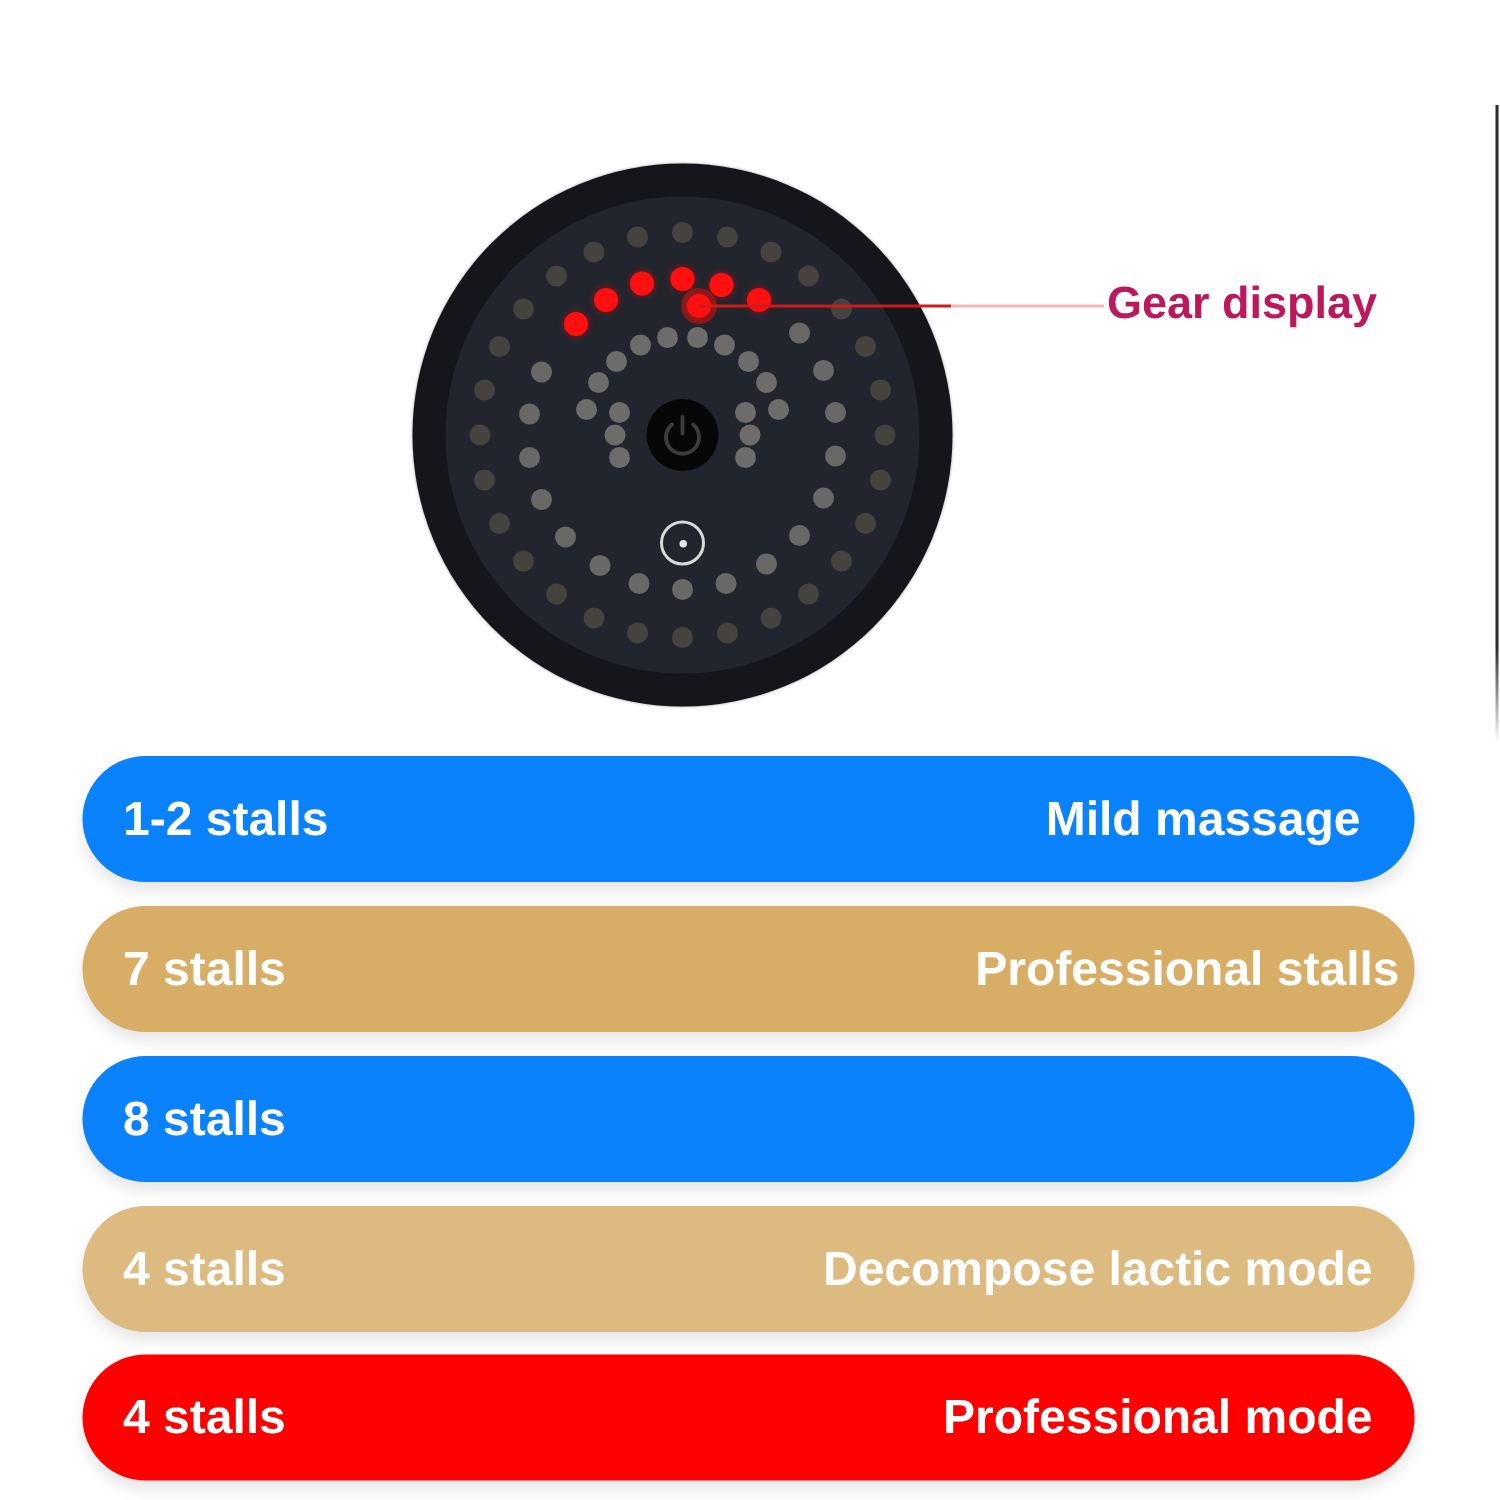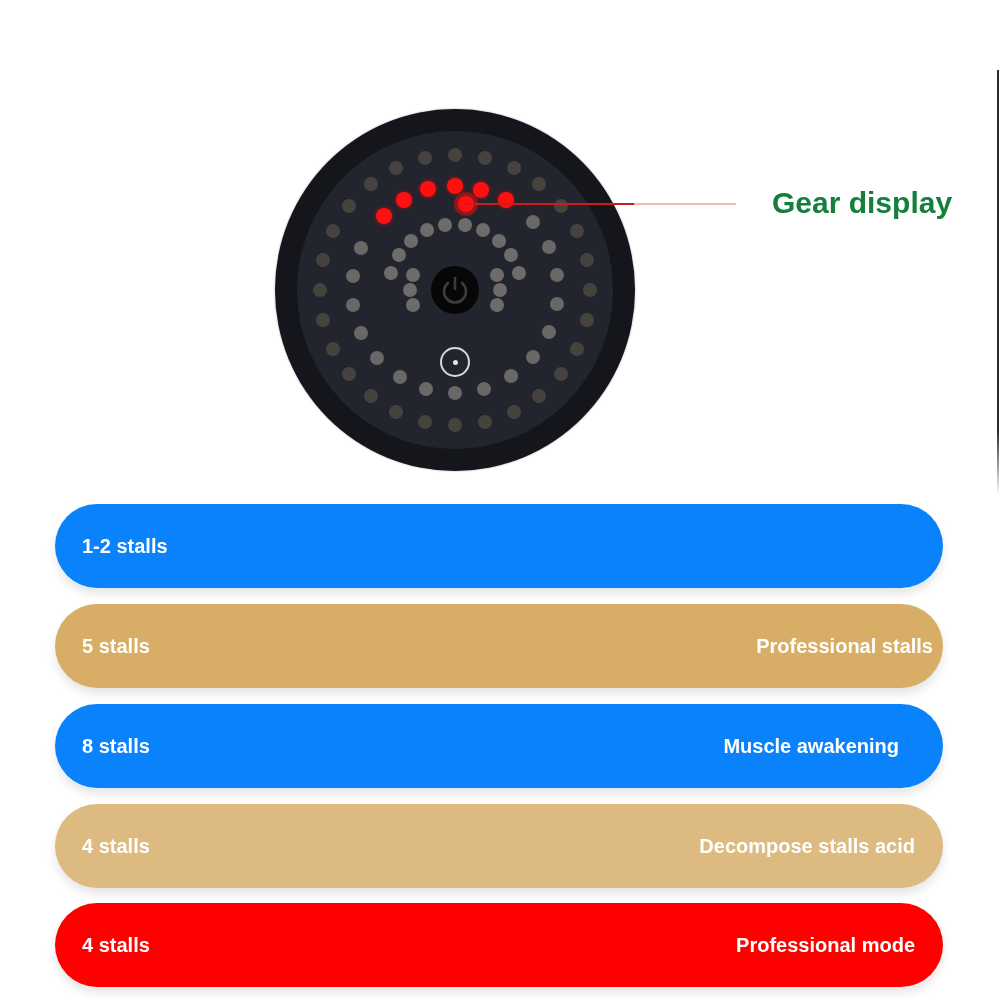--- a/index.html
+++ b/index.html
@@ -46,27 +46,27 @@
       display: flex; align-items: center; justify-content: center;
     }
     .mode-btn .center-dot { width: 5px; height: 5px; border-radius: 50%; background: #e5e5e5; }
     .callout-line-in {
       position: absolute; left: 466px; top: 203px; width: 168px; height: 2px; background: #d01a1a;
     }
     .callout-line-out {
       position: absolute; left: 634px; top: 203px; width: 102px; height: 2px; background: #f5b8b8;
     }
     .callout-label {
-      position: absolute; left: 772px; top: 186px; font-size: 30px; font-weight: bold; color: #15803d;
+      position: absolute; left: 738px; top: 186px; font-size: 30px; font-weight: bold; color: #be185d;
       white-space: nowrap;
     }
     .bar {
       position: absolute; left: 55px; width: 888px; height: 84px; border-radius: 42px;
       box-shadow: 0 6px 10px rgba(0,0,0,0.10);
-      color: #ffffff; font-weight: bold; font-size: 20px;
+      color: #ffffff; font-weight: bold; font-size: 32px;
     }
     .bar .left-label { position: absolute; left: 27px; top: 50%; transform: translateY(-50%); white-space: nowrap; }
     .bar .right-label { position: absolute; top: 50%; transform: translateY(-50%); white-space: nowrap; }
   </style>
 </head>
 <body>
 
 <div class="top-cut"></div>
 <div class="edge-line"></div>
 
@@ -153,30 +153,30 @@
   <div class="center-dot"></div>
 </div>
 
 <div class="callout-line-in"></div>
 <div class="callout-line-out"></div>
 <div class="callout-label">Gear display</div>
 
 <div id="bars-layer">
     <div class="bar" style="top: 504px; background: rgb(10, 130, 251);">
       <span class="left-label">1-2 stalls</span>
+      <span class="right-label" style="right: 36px;">Mild massage</span>
     </div>
     <div class="bar" style="top: 604px; background: rgb(216, 174, 102);">
-      <span class="left-label">5 stalls</span>
+      <span class="left-label">7 stalls</span>
       <span class="right-label" style="right: 10px;">Professional stalls</span>
     </div>
     <div class="bar" style="top: 704px; background: rgb(10, 130, 251);">
       <span class="left-label">8 stalls</span>
-      <span class="right-label" style="right: 44px;">Muscle awakening</span>
     </div>
     <div class="bar" style="top: 804px; background: rgb(221, 186, 127);">
       <span class="left-label">4 stalls</span>
-      <span class="right-label" style="right: 28px;">Decompose stalls acid</span>
+      <span class="right-label" style="right: 28px;">Decompose lactic mode</span>
     </div>
     <div class="bar" style="top: 903px; background: rgb(254, 0, 0);">
       <span class="left-label">4 stalls</span>
       <span class="right-label" style="right: 28px;">Professional mode</span>
     </div>
   </div>
 
 </body></html>

